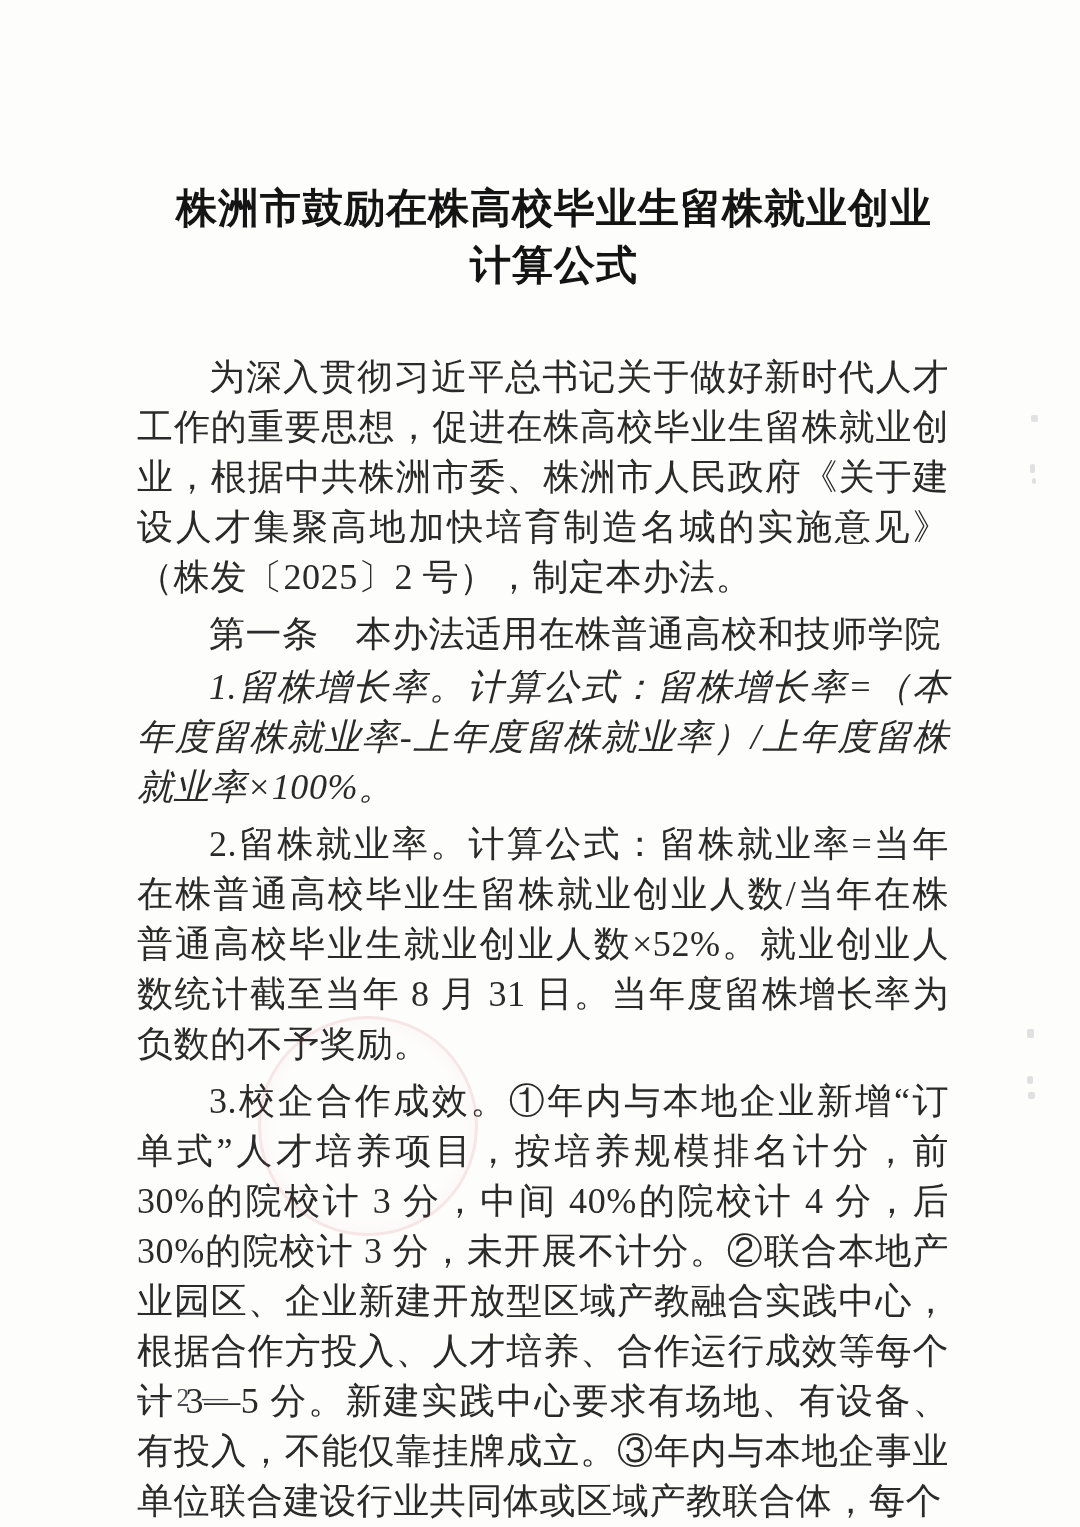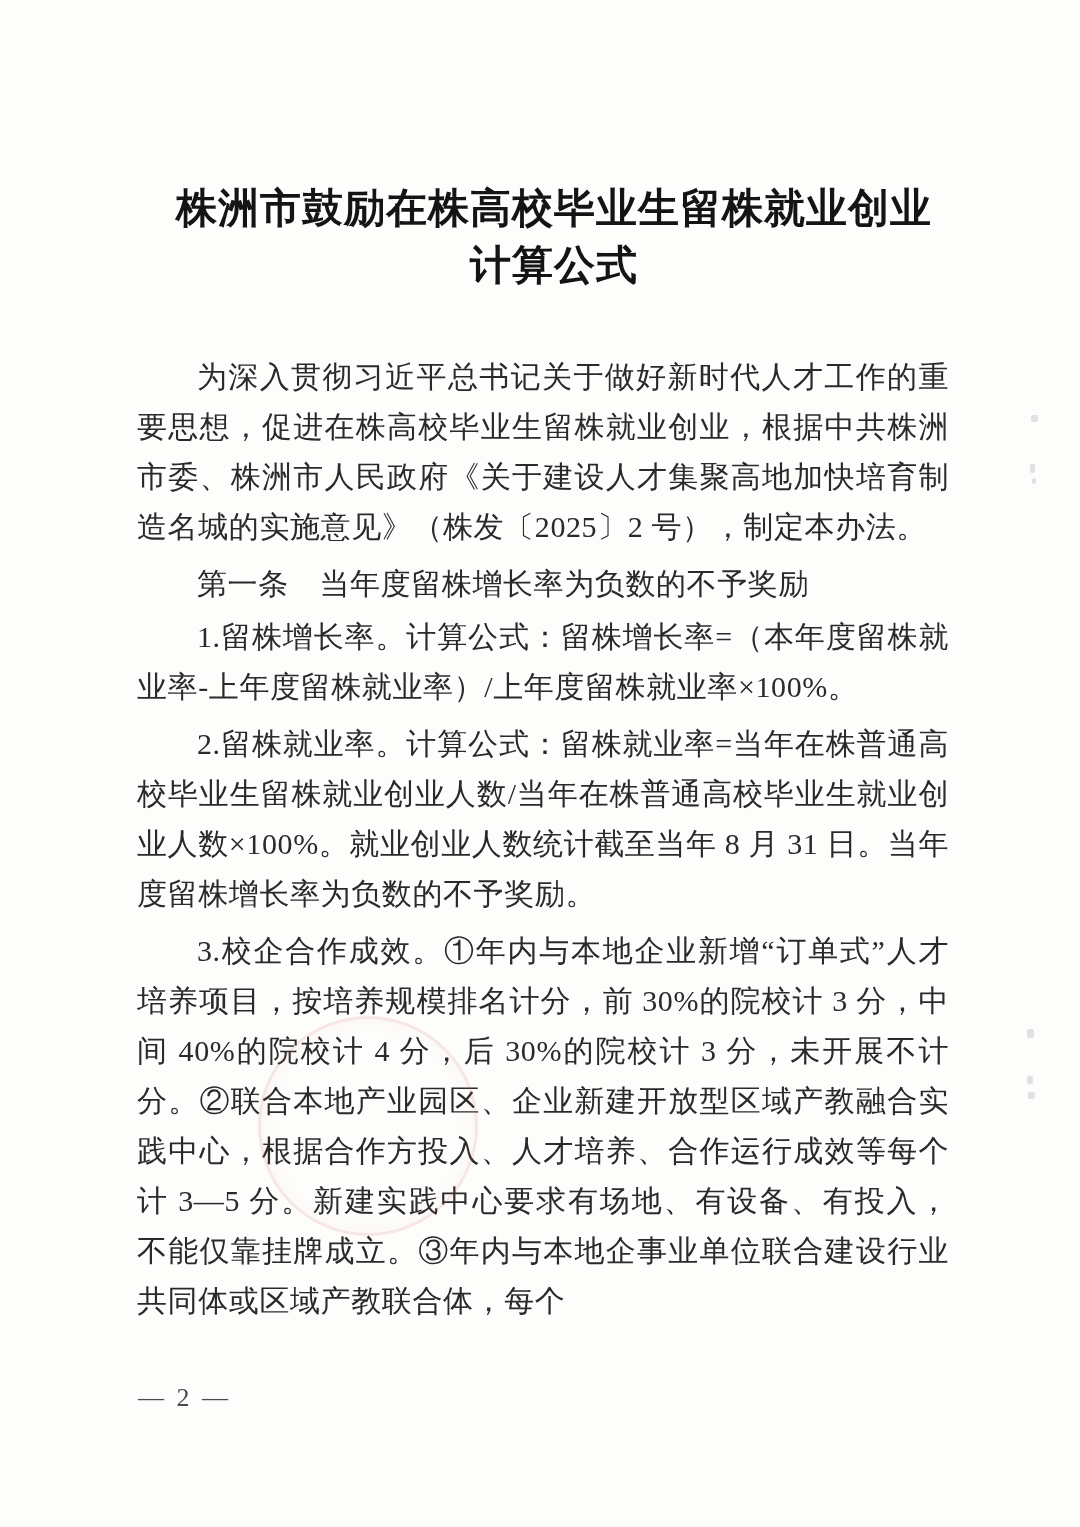--- a/index.html
+++ b/index.html
@@ -30,31 +30,31 @@
     color: #141414;
   }
   .doc-title .title-line {
     display: block;
   }
   .doc-body {
     position: absolute;
     top: 352px;
     left: 137px;
     width: 812px;
-    font-size: 30px;
+    font-size: 36px;
     line-height: 50px;
     letter-spacing: 0.6px;
     text-align: justify;
     color: #2a2a2a;
   }
   .doc-body p {
     margin: 0;
     text-indent: 2em;
   }
-  .mt3 { margin-top: 3px !important; }
+  .mt3 { margin-top: 3px !important; font-style: italic; }
   .mt7 { margin-top: 7px !important; }
   .page-number {
     position: absolute;
     left: 138px;
     top: 1383px;
     font-size: 26px;
     letter-spacing: 3px;
     color: #4a4a50;
   }
   
@@ -86,23 +86,23 @@
 
 <div class="page">
 
   <h1 class="doc-title">
     <span class="title-line">株洲市鼓励在株高校毕业生留株就业创业</span>
     <span class="title-line">计算公式</span>
   </h1>
 
   <div class="doc-body">
     <p>为深入贯彻习近平总书记关于做好新时代人才工作的重要思想，促进在株高校毕业生留株就业创业，根据中共株洲市委、株洲市人民政府《关于建设人才集聚高地加快培育制造名城的实施意见》（株发〔2025〕2 号），制定本办法。</p>
-    <p class="mt7">第一条　当年度留株增长率为负数的不予奖励</p>
+    <p class="mt7">第一条　本办法适用在株普通高校和技师学院</p>
     <p class="mt3">1.留株增长率。计算公式：留株增长率=（本年度留株就业率-上年度留株就业率）/上年度留株就业率×100%。</p>
-    <p class="mt7">2.留株就业率。计算公式：留株就业率=当年在株普通高校毕业生留株就业创业人数/当年在株普通高校毕业生就业创业人数×100%。就业创业人数统计截至当年 8 月 31 日。当年度留株增长率为负数的不予奖励。</p>
+    <p class="mt7">2.留株就业率。计算公式：留株就业率=当年在株普通高校毕业生留株就业创业人数/当年在株普通高校毕业生就业创业人数×52%。就业创业人数统计截至当年 8 月 31 日。当年度留株增长率为负数的不予奖励。</p>
     <p class="mt7">3.校企合作成效。①年内与本地企业新增“订单式”人才培养项目，按培养规模排名计分，前 30%的院校计 3 分，中间 40%的院校计 4 分，后 30%的院校计 3 分，未开展不计分。②联合本地产业园区、企业新建开放型区域产教融合实践中心，根据合作方投入、人才培养、合作运行成效等每个计 3—5 分。新建实践中心要求有场地、有设备、有投入，不能仅靠挂牌成立。③年内与本地企事业单位联合建设行业共同体或区域产教联合体，每个</p>
   </div>
 
   <div class="seal-artifact"></div>
 
   <div class="speck speck-a"></div>
   <div class="speck speck-b"></div>
   <div class="speck speck-c"></div>
   <div class="speck speck-d"></div>
   <div class="speck speck-e"></div>

